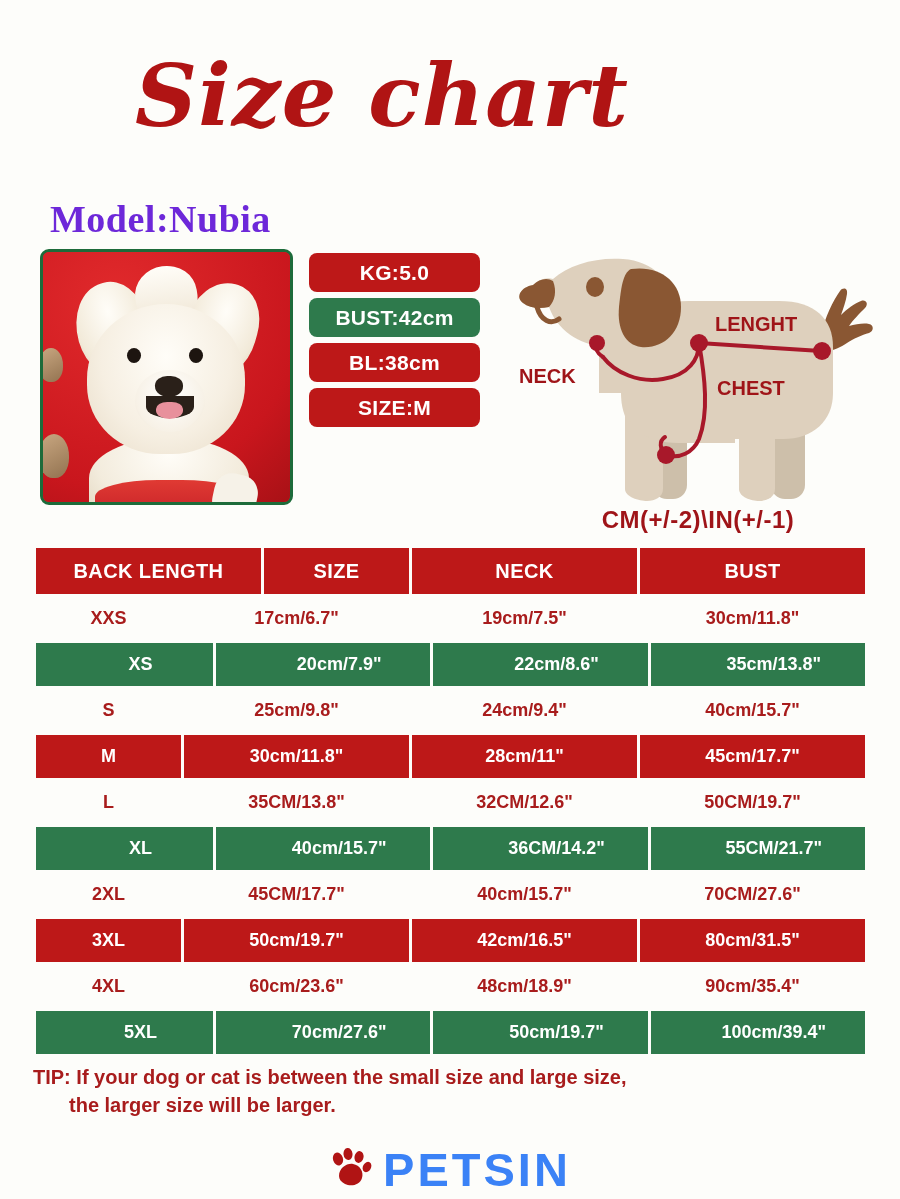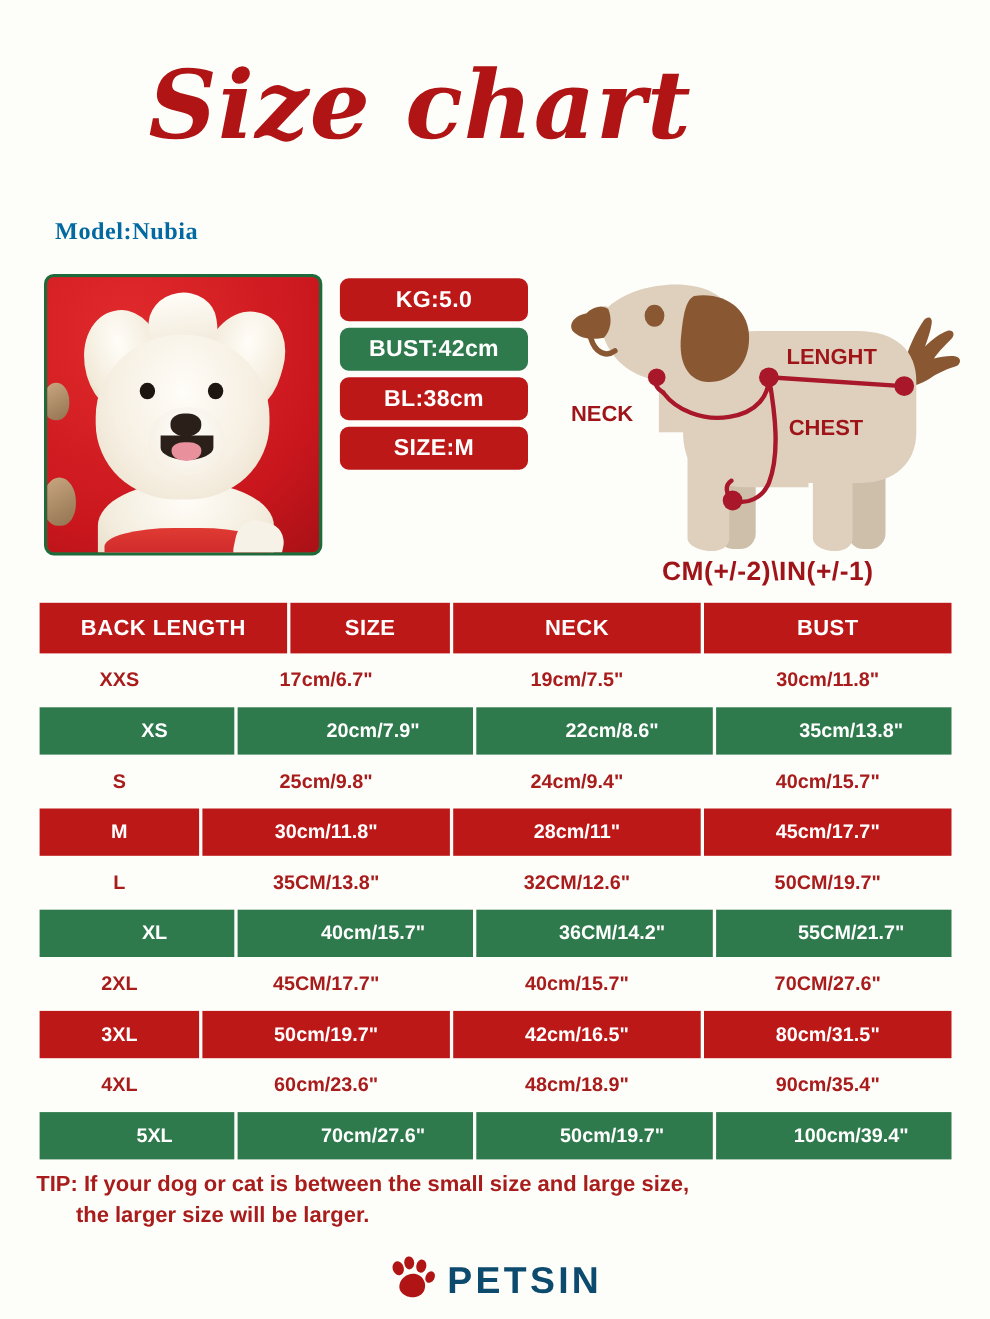--- a/index.html
+++ b/index.html
@@ -22,22 +22,22 @@
     line-height:100px;
     color:#b01414;
     letter-spacing:1px;
   }
 
   
   .model-heading{
     position:absolute;left:50px;top:197px;
     font-family:"Liberation Serif",serif;
     font-weight:700;
-    font-size:22px;
-    color:#0369a1;
+    font-size:38px;
+    color:#6d28d9;
     letter-spacing:.5px;
   }
 
   
   .photo-frame{
     position:absolute;left:40px;top:249px;
     width:247px;height:250px;
     border:3px solid #1d6b3a;
     border-radius:9px;
     overflow:hidden;
@@ -130,21 +130,21 @@
     font-family:"Liberation Sans",sans-serif;
   }
   .tip .ln2{display:block;padding-left:36px;}
 
   
   .footer{
     position:absolute;left:0;top:1142px;width:900px;
     display:flex;align-items:center;justify-content:center;gap:10px;
   }
   .brand{
-    font-size:34px;font-weight:700;color:#0c4a6e;letter-spacing:3px;
+    font-size:47px;font-weight:700;color:#3b82f6;letter-spacing:3px;
     font-family:"Liberation Sans",sans-serif;
   }
 </style>
 </head>
 <body>
 
 <div class="title">Size chart</div>
 
 <div class="model-heading">Model:Nubia</div>
 

